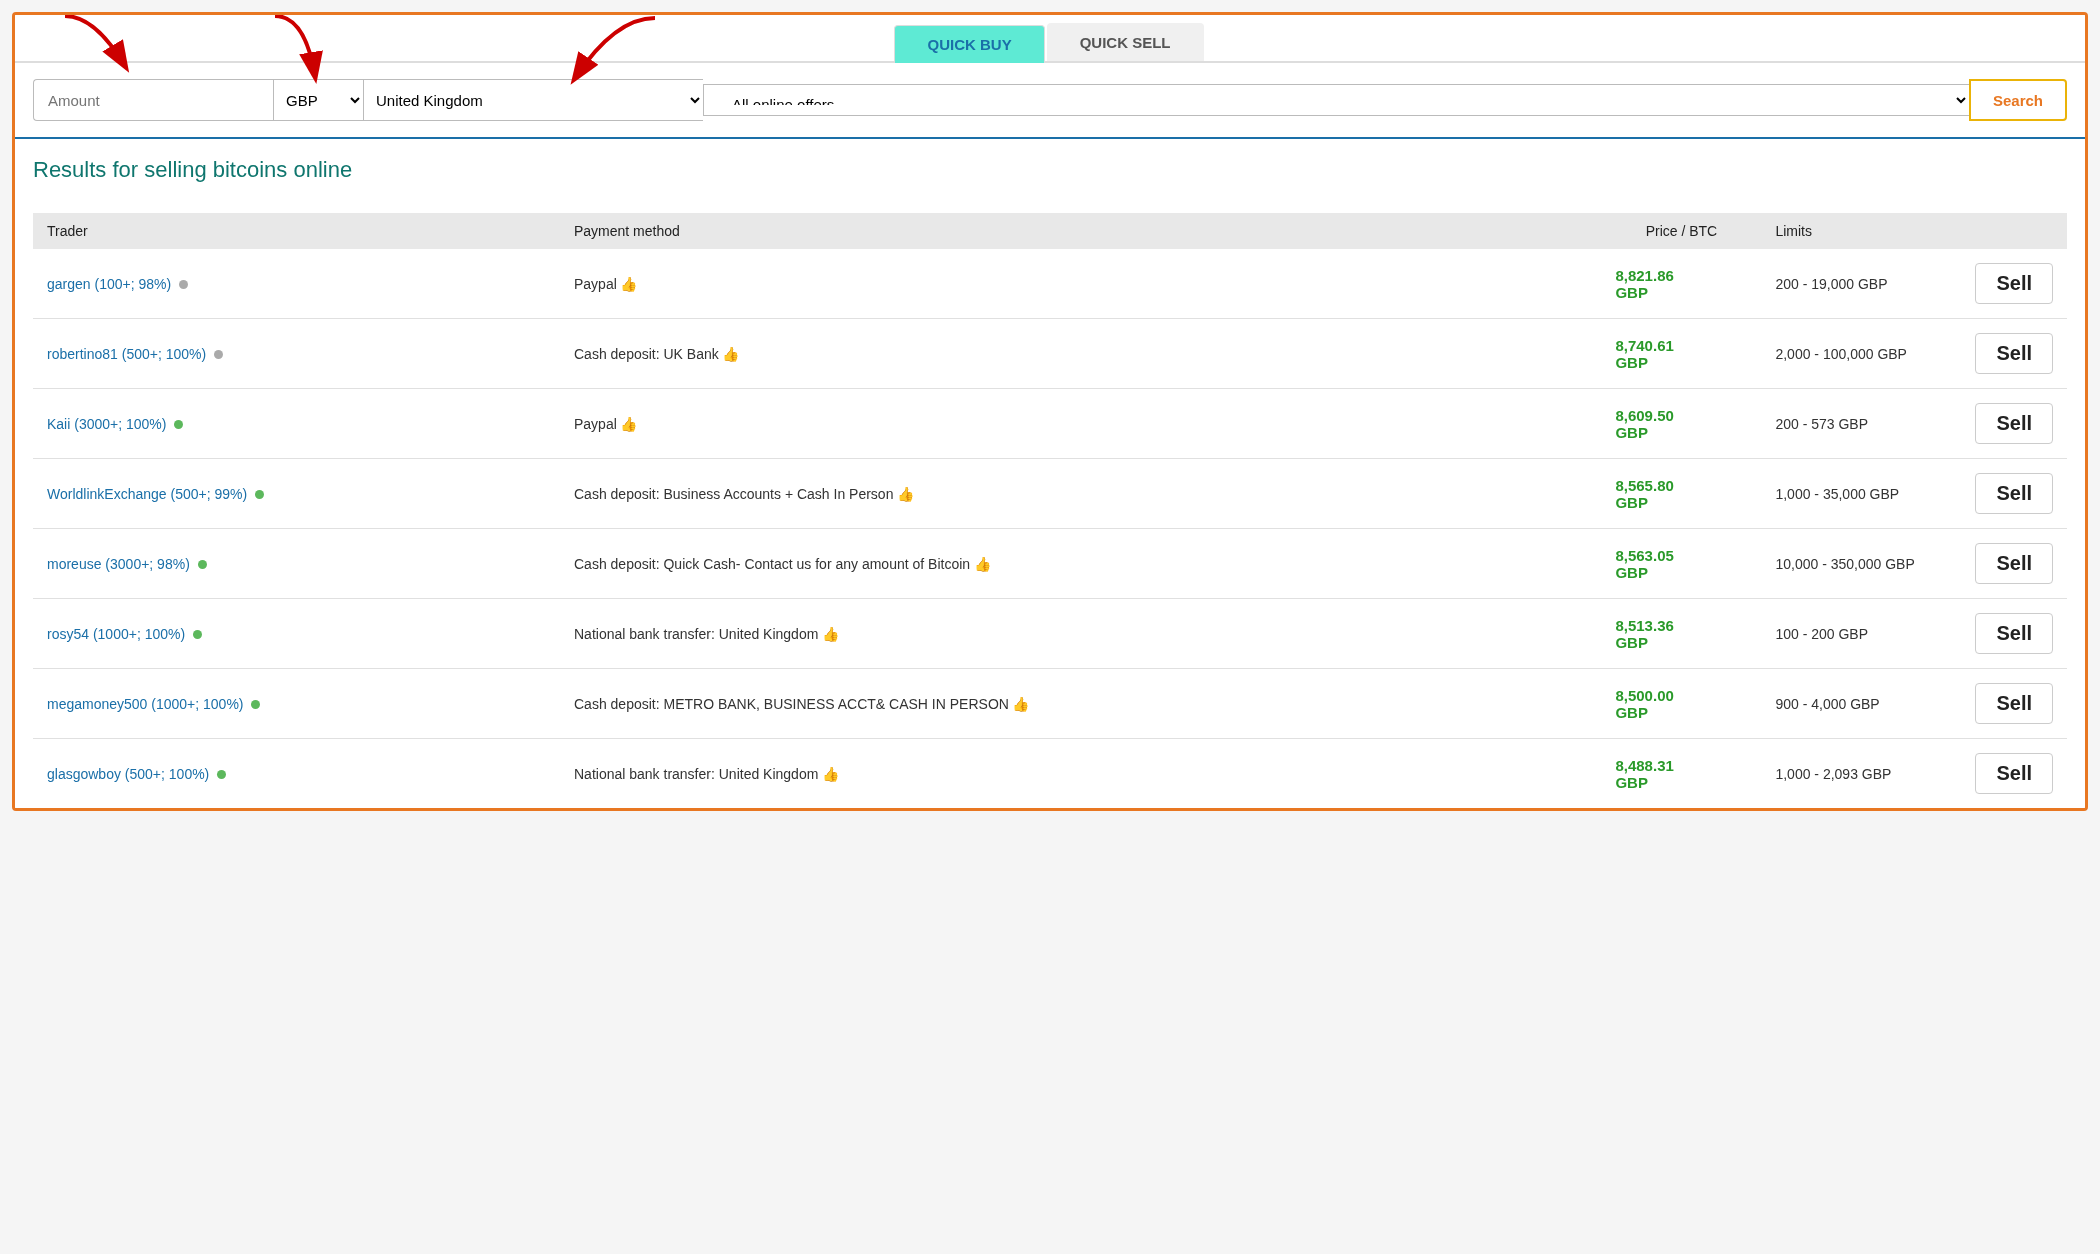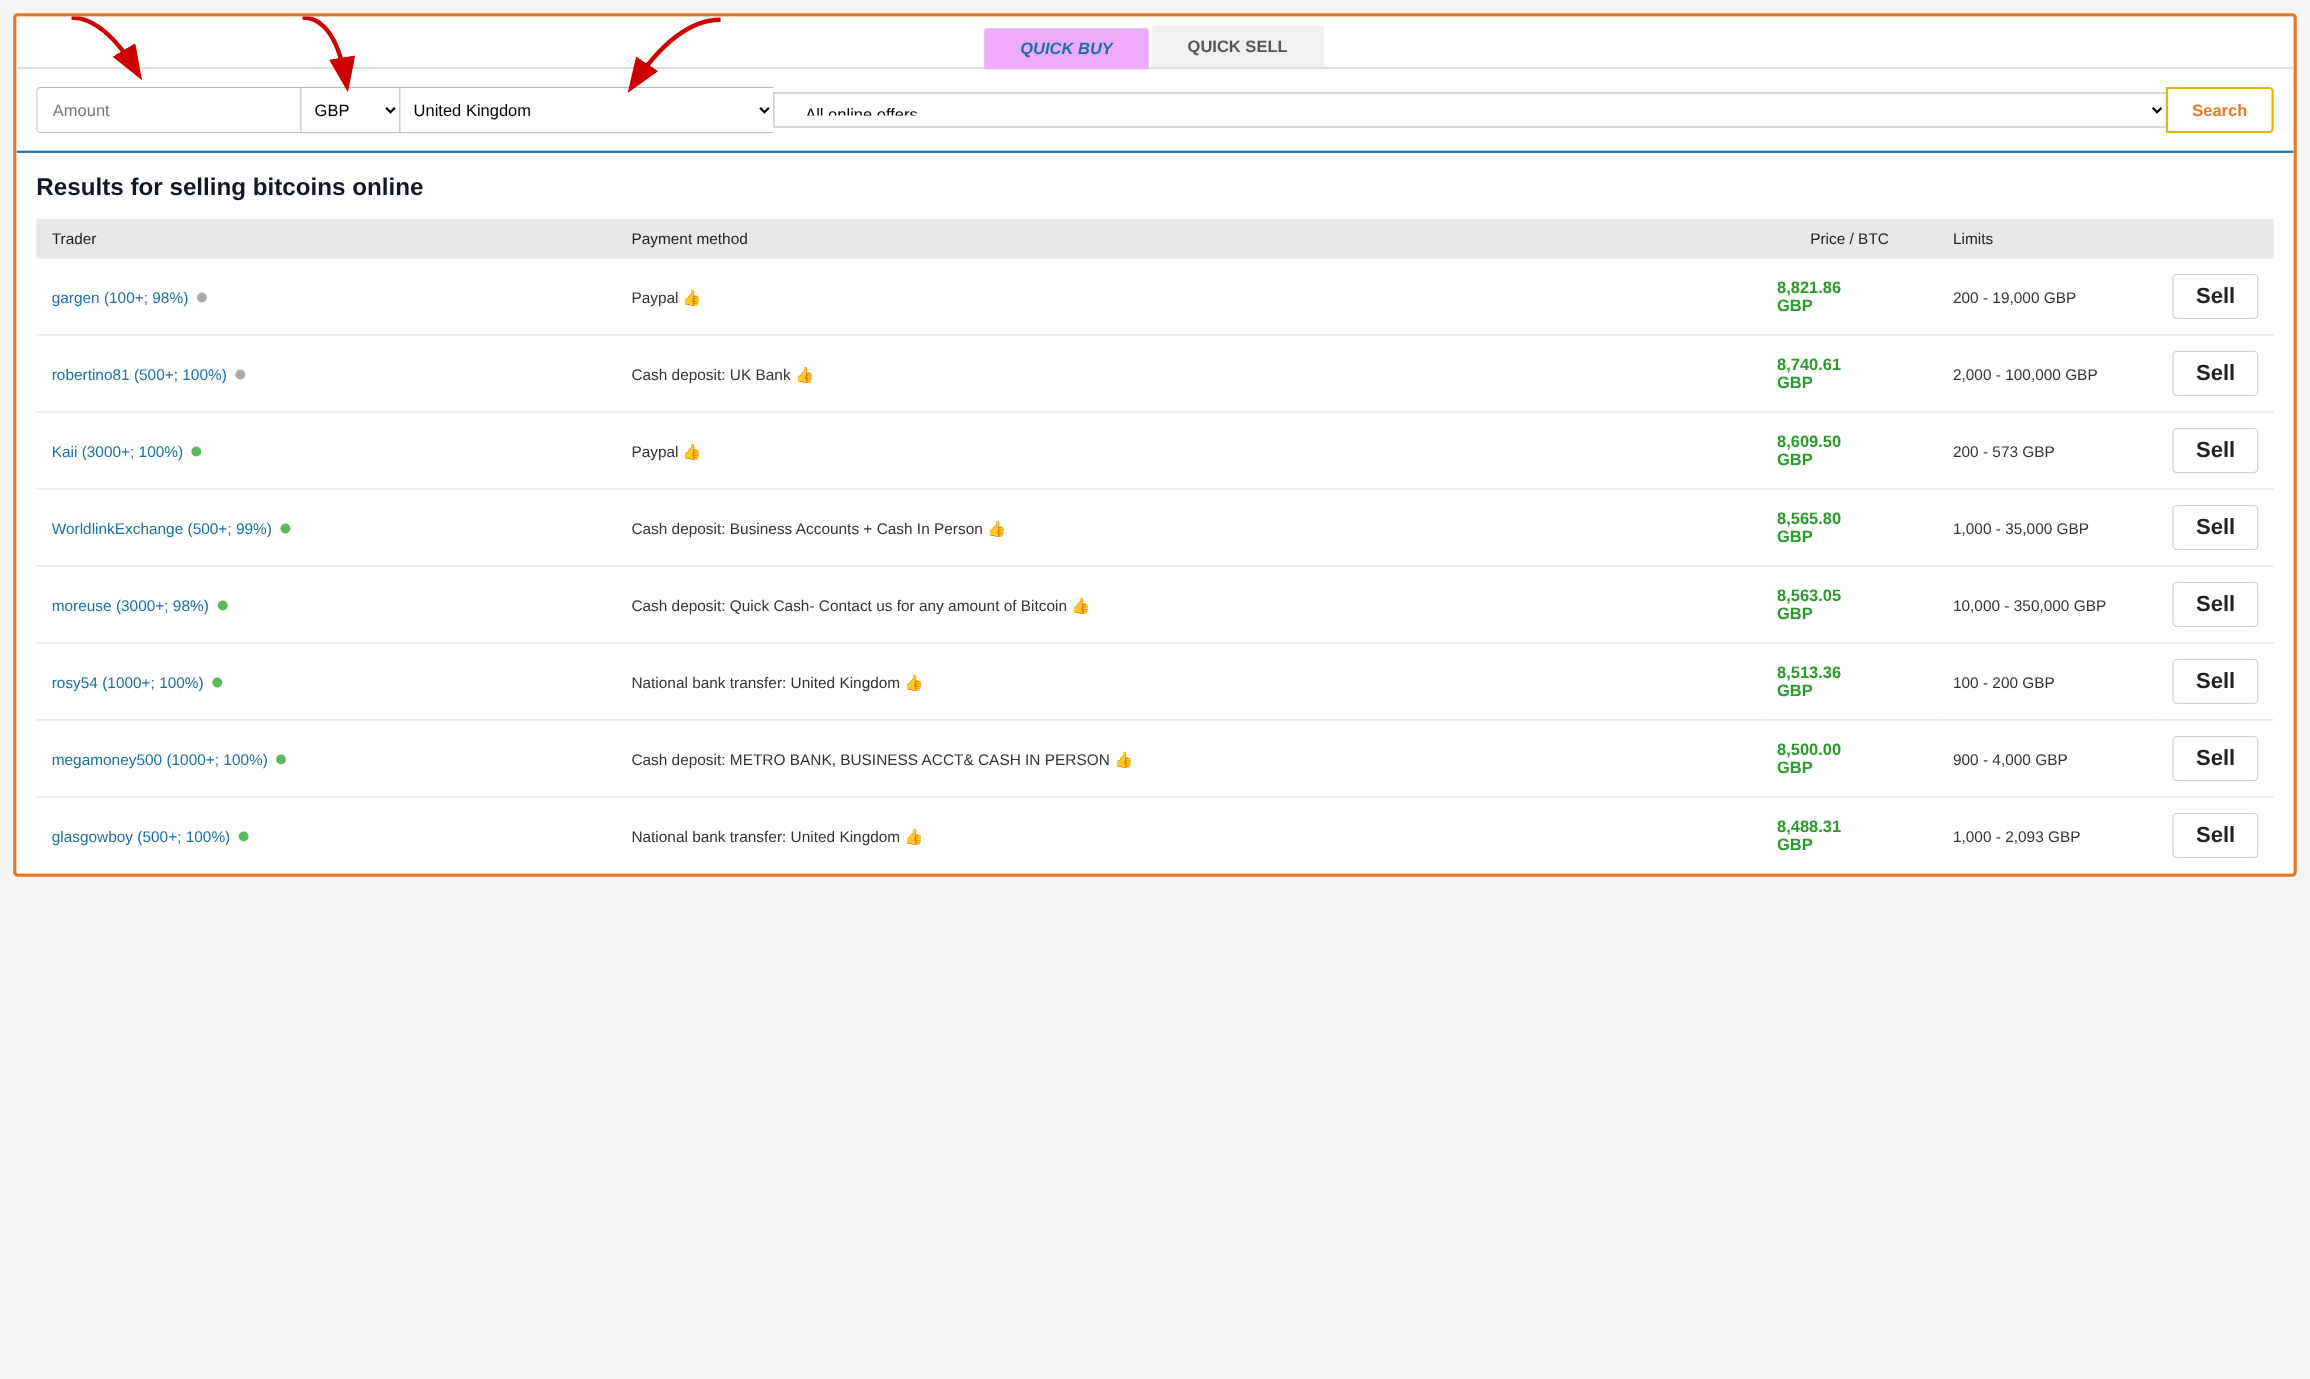--- a/index.html
+++ b/index.html
@@ -30,27 +30,26 @@
       cursor: pointer;
       border: 1px solid transparent;
       border-bottom: none;
       color: #555;
       background: #f0f0f0;
       margin-right: 2px;
       border-radius: 4px 4px 0 0;
     }
     .tab.active {
       color: #1a6fa8;
-      background: #f0abfc;
+      background: #5eead4;
       border-color: #ddd;
       border-bottom-color: #fff;
       position: relative;
       bottom: -2px;
       z-index: 1;
-      font-style: italic;
     }
     
     .search-bar {
       display: flex;
       align-items: center;
       padding: 16px 18px;
       border-bottom: 2px solid #1a6fa8;
       background: #fff;
       gap: 0;
       position: relative;
@@ -111,23 +110,23 @@
       border-radius: 0 4px 4px 0;
       white-space: nowrap;
     }
     
     .results {
       padding: 18px 18px 0 18px;
       background: #fff;
     }
     .results-title {
       font-size: 22px;
-      font-weight: bold;
-      color: #0f172a;
-      margin-bottom: 16px;
+      font-weight: normal;
+      color: #0f766e;
+      margin-bottom: 30px;
     }
     
     .offer-table {
       width: 100%;
       border-collapse: collapse;
     }
     .offer-table thead tr {
       background: #e8e8e8;
     }
     .offer-table thead th {

